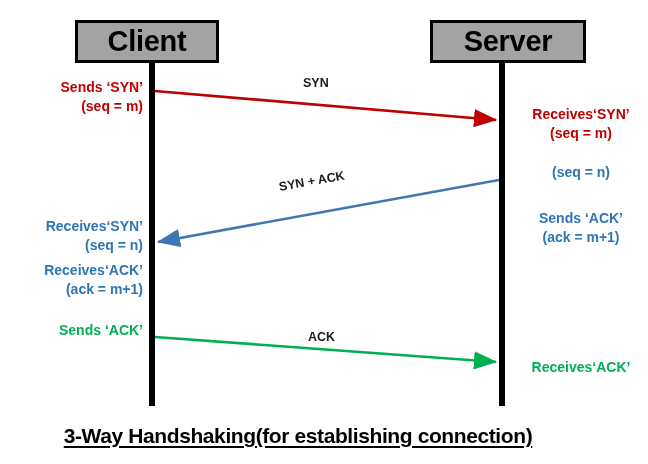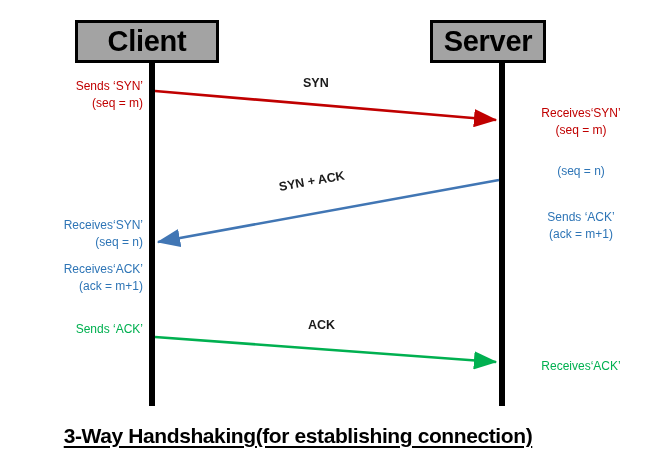--- a/index.html
+++ b/index.html
@@ -40,27 +40,27 @@
     justify-content: center;
   }
   .endpoint-label {
     font-size: 29px;
     font-weight: bold;
     color: #000000;
     letter-spacing: -0.3px;
     line-height: 1;
   }
   #client-box { left: 75px; top: 20px; width: 144px; height: 43px; }
-  #server-box { left: 430px; top: 20px; width: 116px; height: 43px; }
+  #server-box { left: 430px; top: 20px; width: 156px; height: 43px; }
 
   
   .note {
     position: absolute;
-    font-size: 12px;
-    font-weight: normal;
+    font-size: 14px;
+    font-weight: bold;
     line-height: 1.38;
     white-space: nowrap;
   }
   .note .line { display: block; }
   .note.align-right { text-align: right; }
   .note.align-center { text-align: center; }
 
   .c-red   { color: #c00000; }
   .c-blue  { color: #2e75b6; }
   .c-green { color: #00b050; }
@@ -80,21 +80,21 @@
   
   .arrow-label {
     position: absolute;
     font-size: 12.5px;
     font-weight: bold;
     color: #1a1a1a;
     white-space: nowrap;
   }
   #label-syn      { left: 303px; top: 76px; }
   #label-syn-ack  { left: 279px; top: 180px; transform: rotate(-10deg); transform-origin: left center; }
-  #label-ack      { left: 308px; top: 318px; }
+  #label-ack      { left: 308px; top: 330px; }
 
   
   #caption {
     position: absolute;
     left: 0;
     top: 424px;
     width: 596px;
     text-align: center;
     font-size: 21px;
     font-weight: bold;

